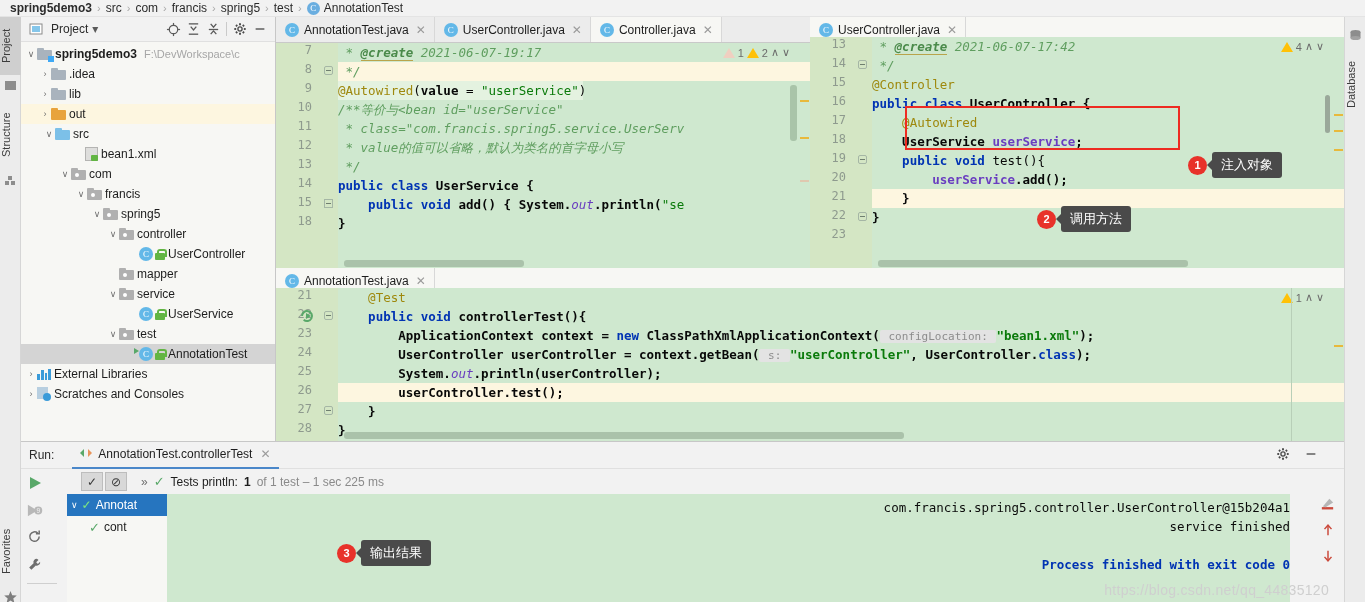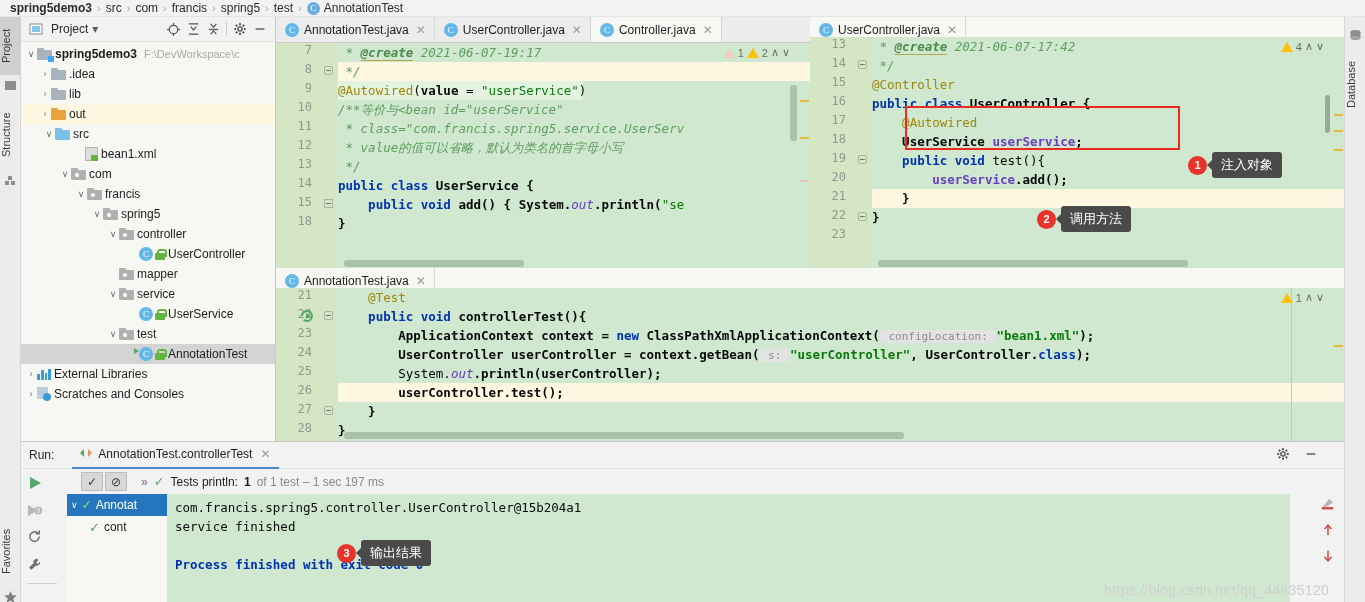--- a/index.html
+++ b/index.html
@@ -276,21 +276,21 @@
     border-bottom: 5px solid transparent; border-right: 5px solid #4a4a4a;
   }
   .redbox {
     position: absolute; border: 2px solid #ee2b22; z-index: 30;
     pointer-events: none;
   }
 
   
   .run-panel {
     position: absolute; left: 21px; right: 21px; bottom: 0;
-    background: #f2f2f2; border-top: 1px solid #c7c7c7;
+    background: #f2f2f2; border-top: 1px solid #c7c7c7; text-align: right;
   }
   .run-head {
     height: 27px; display: flex; align-items: center; padding-left: 8px;
     font-size: 12px; border-bottom: 1px solid #e0e0e0;
   }
   .run-label { color: #2b2b2b; margin-right: 18px; }
   .run-tab {
     display: flex; align-items: center; gap: 6px; padding: 0 8px;
     height: 27px; border-bottom: 2px solid #4a87c9;
   }
@@ -805,21 +805,21 @@
           <polygon points="6,4 11,7 6,10" fill="#59a869"></polygon>
         </svg>
       </div>
       <div class="fold-mark" style="left:48px; top:23px;"></div>
       <div class="fold-mark" style="left:48px; top:118px;"></div>
 
       <div class="codetxt" style="top:0"><span class="anno">    @Test</span></div>
       <div class="codetxt" style="top:19px"><span class="plain">    </span><span class="kw">public void </span><span class="plain" style="font-weight:bold">controllerTest(){</span></div>
       <div class="codetxt" style="top:38px"><span class="plain" style="font-weight:bold">        ApplicationContext context = </span><span class="kw">new </span><span class="plain" style="font-weight:bold">ClassPathXmlApplicationContext(</span><span class="hint"> configLocation: </span><span class="str" style="font-weight:bold">"bean1.xml"</span><span class="plain" style="font-weight:bold">);</span></div>
       <div class="codetxt" style="top:57px"><span class="plain" style="font-weight:bold">        UserController userController = context.getBean(</span><span class="hint"> s: </span><span class="str" style="font-weight:bold">"userController"</span><span class="plain" style="font-weight:bold">, UserController.</span><span class="kw">class</span><span class="plain" style="font-weight:bold">);</span></div>
-      <div class="codetxt" style="top:76px"><span class="plain" style="font-weight:normal">        System.</span><span class="fld" style="font-style:italic">out</span><span class="plain" style="font-weight:bold">.println(userController);</span></div>
+      <div class="codetxt" style="top:76px"><span class="plain" style="font-weight:bold">        System.</span><span class="fld" style="font-style:italic">out</span><span class="plain" style="font-weight:bold">.println(userController);</span></div>
       <div class="codetxt" style="top:95px"><span class="plain" style="font-weight:bold">        userController.test();</span></div>
       <div class="codetxt" style="top:114px"><span class="plain" style="font-weight:bold">    }</span></div>
       <div class="codetxt" style="top:133px"><span class="plain" style="font-weight:bold">}</span></div>
 
       <div class="warn-bar" style="right:16px; top:0">
         <span class="wtri"></span>
         <span>1</span>
         <span class="chev">∧</span>
         <span class="chev">∨</span>
       </div>
@@ -899,21 +899,21 @@
     <div class="run-body">
       <div class="run-status">
         <span style="display:inline-flex; gap:2px; margin-left:10px;">
           <span style="width:22px;height:19px;background:#d8d8d8;border:1px solid #bdbdbd;display:inline-flex;align-items:center;justify-content:center;color:#3a3a3a;">✓</span>
           <span style="width:22px;height:19px;background:#d8d8d8;border:1px solid #bdbdbd;display:inline-flex;align-items:center;justify-content:center;color:#3a3a3a;">⊘</span>
         </span>
         <span style="color:#6e6e6e; margin-left:8px;">»</span>
         <span class="chk">✓</span>
         <span>Tests println:</span>
         <span style="font-weight:bold">1</span>
-        <span style="color:#8a8a8a">of 1 test – 1 sec 197 ms</span>
+        <span style="color:#8a8a8a">of 1 test – 1 sec 225 ms</span>
       </div>
 
       <div class="tests-tree">
         <div class="tt-row sel">
           <span style="color:#fff; font-size:9px">∨</span>
           <span style="color:#7ee87e">✓</span>
           <span>Annotat</span>
         </div>
         <div class="tt-row" style="padding-left:22px">
           <span class="chk">✓</span>

